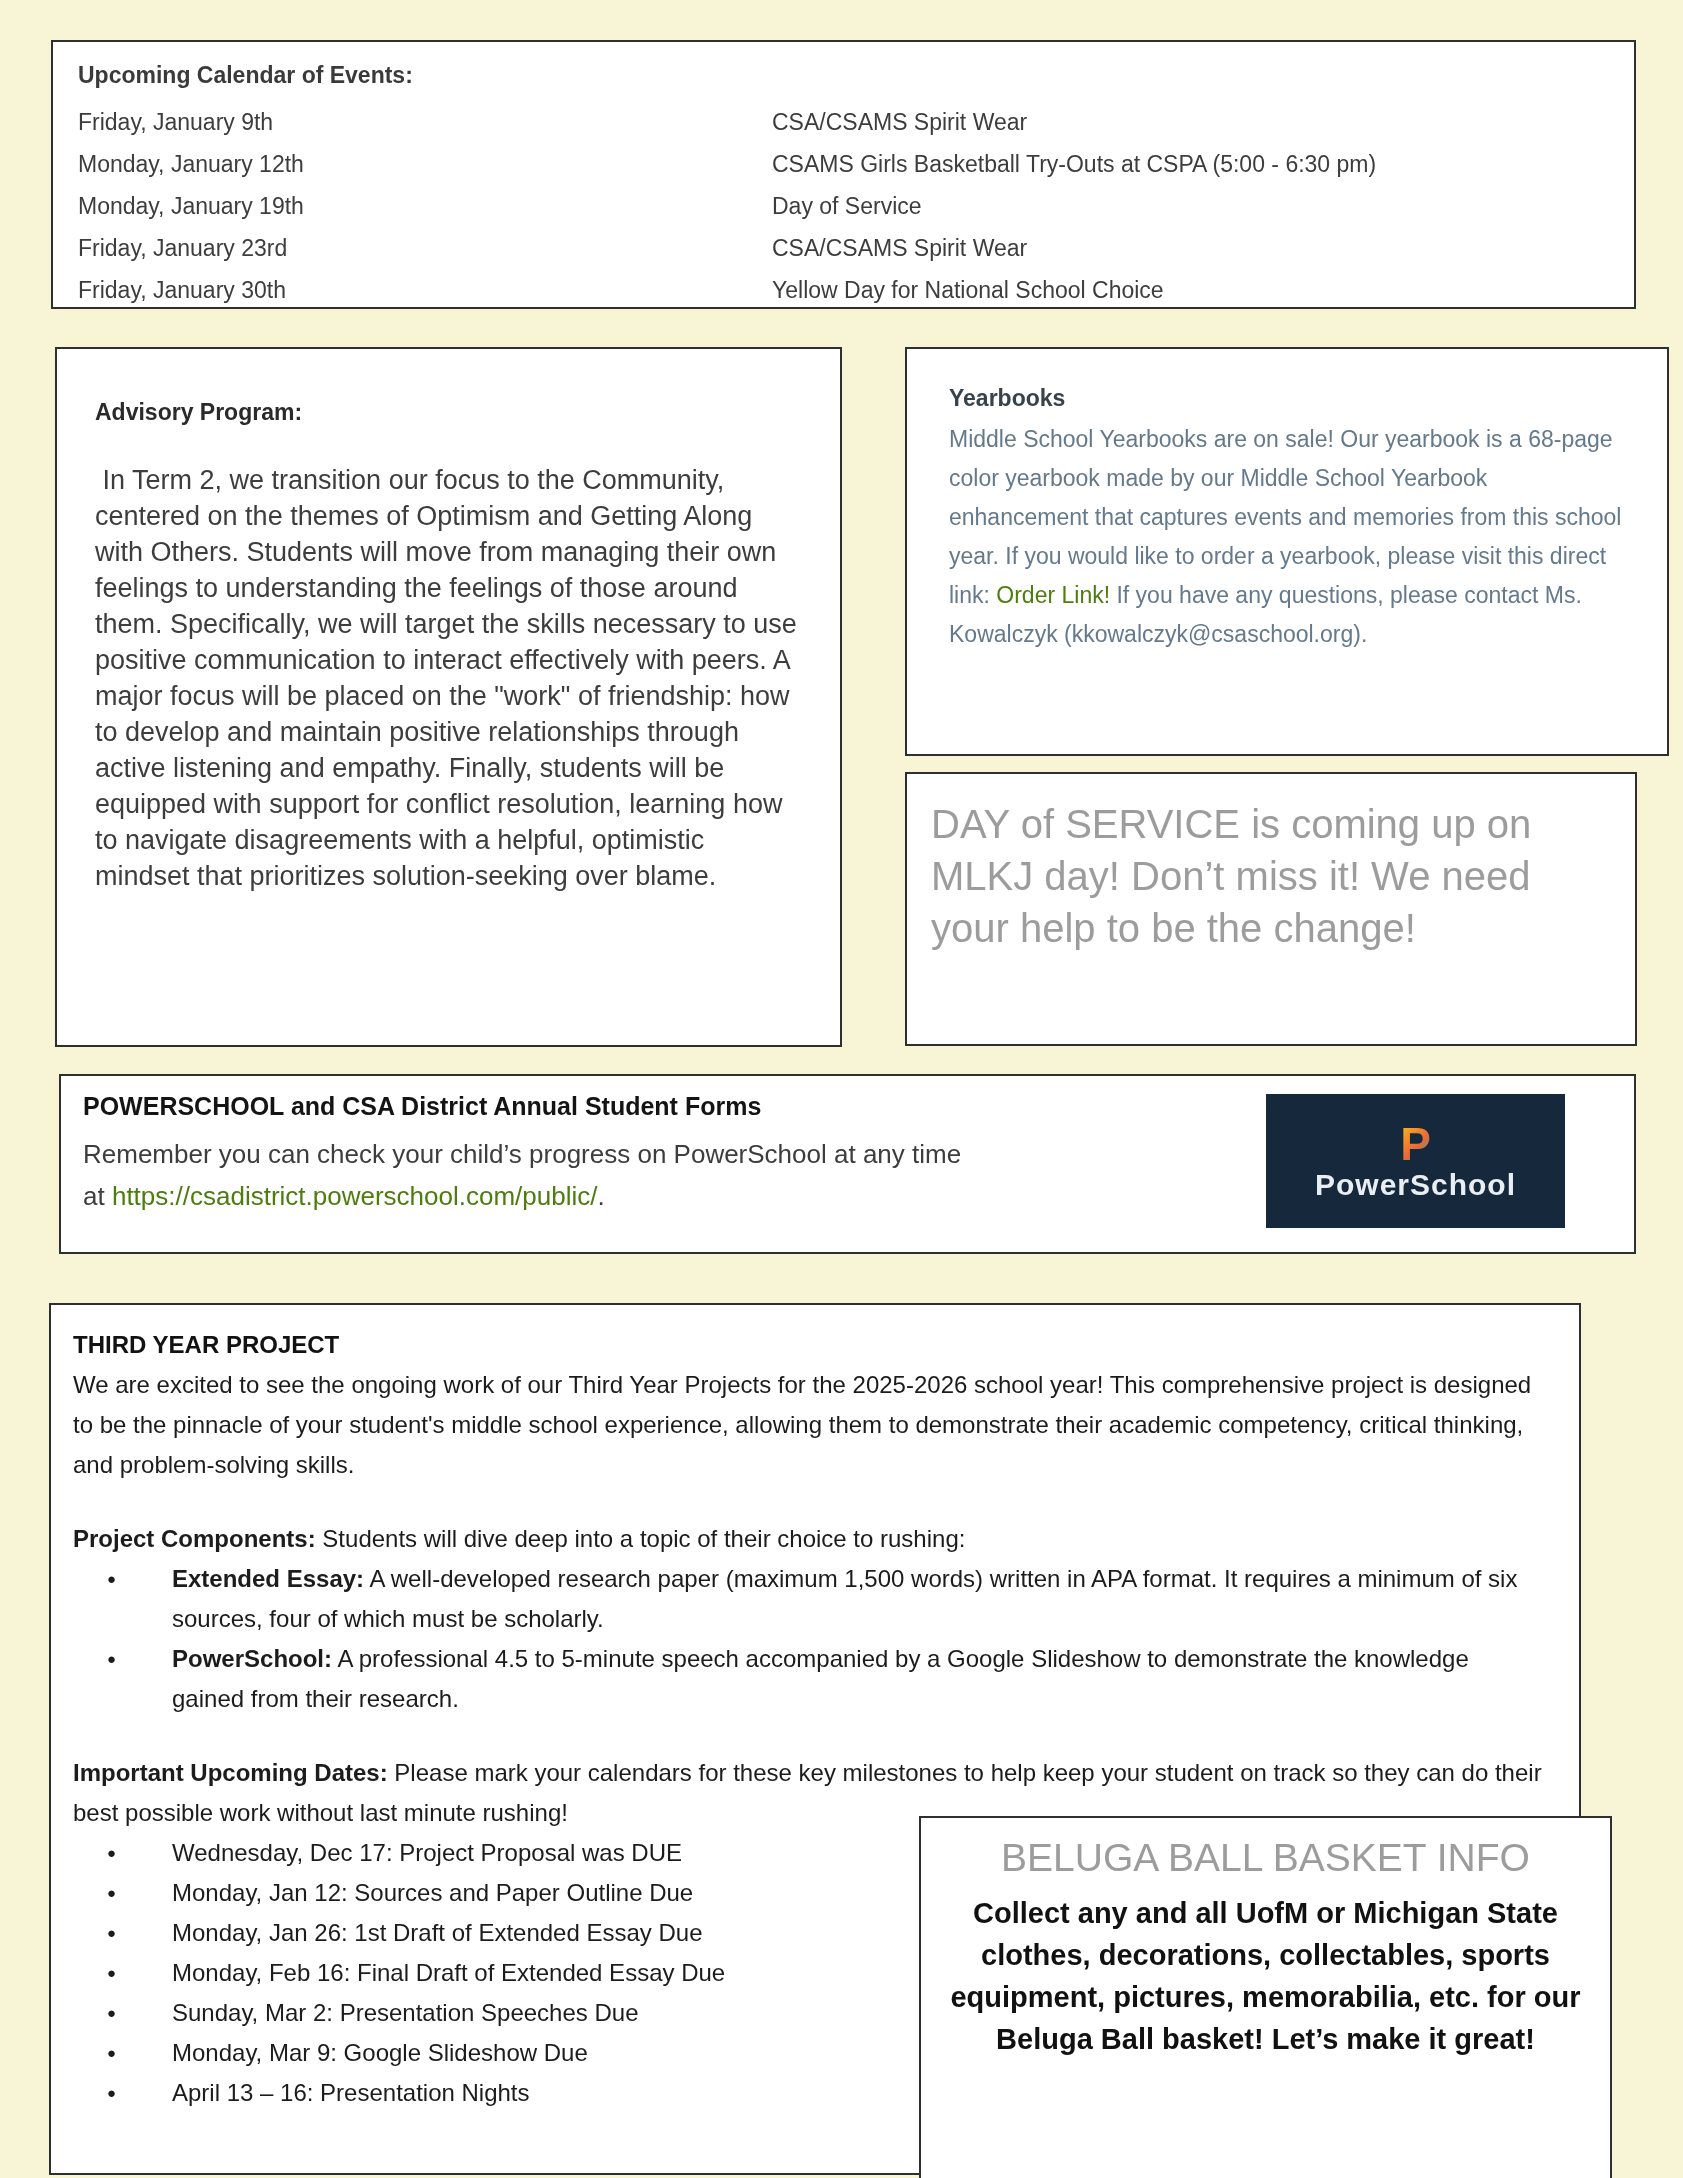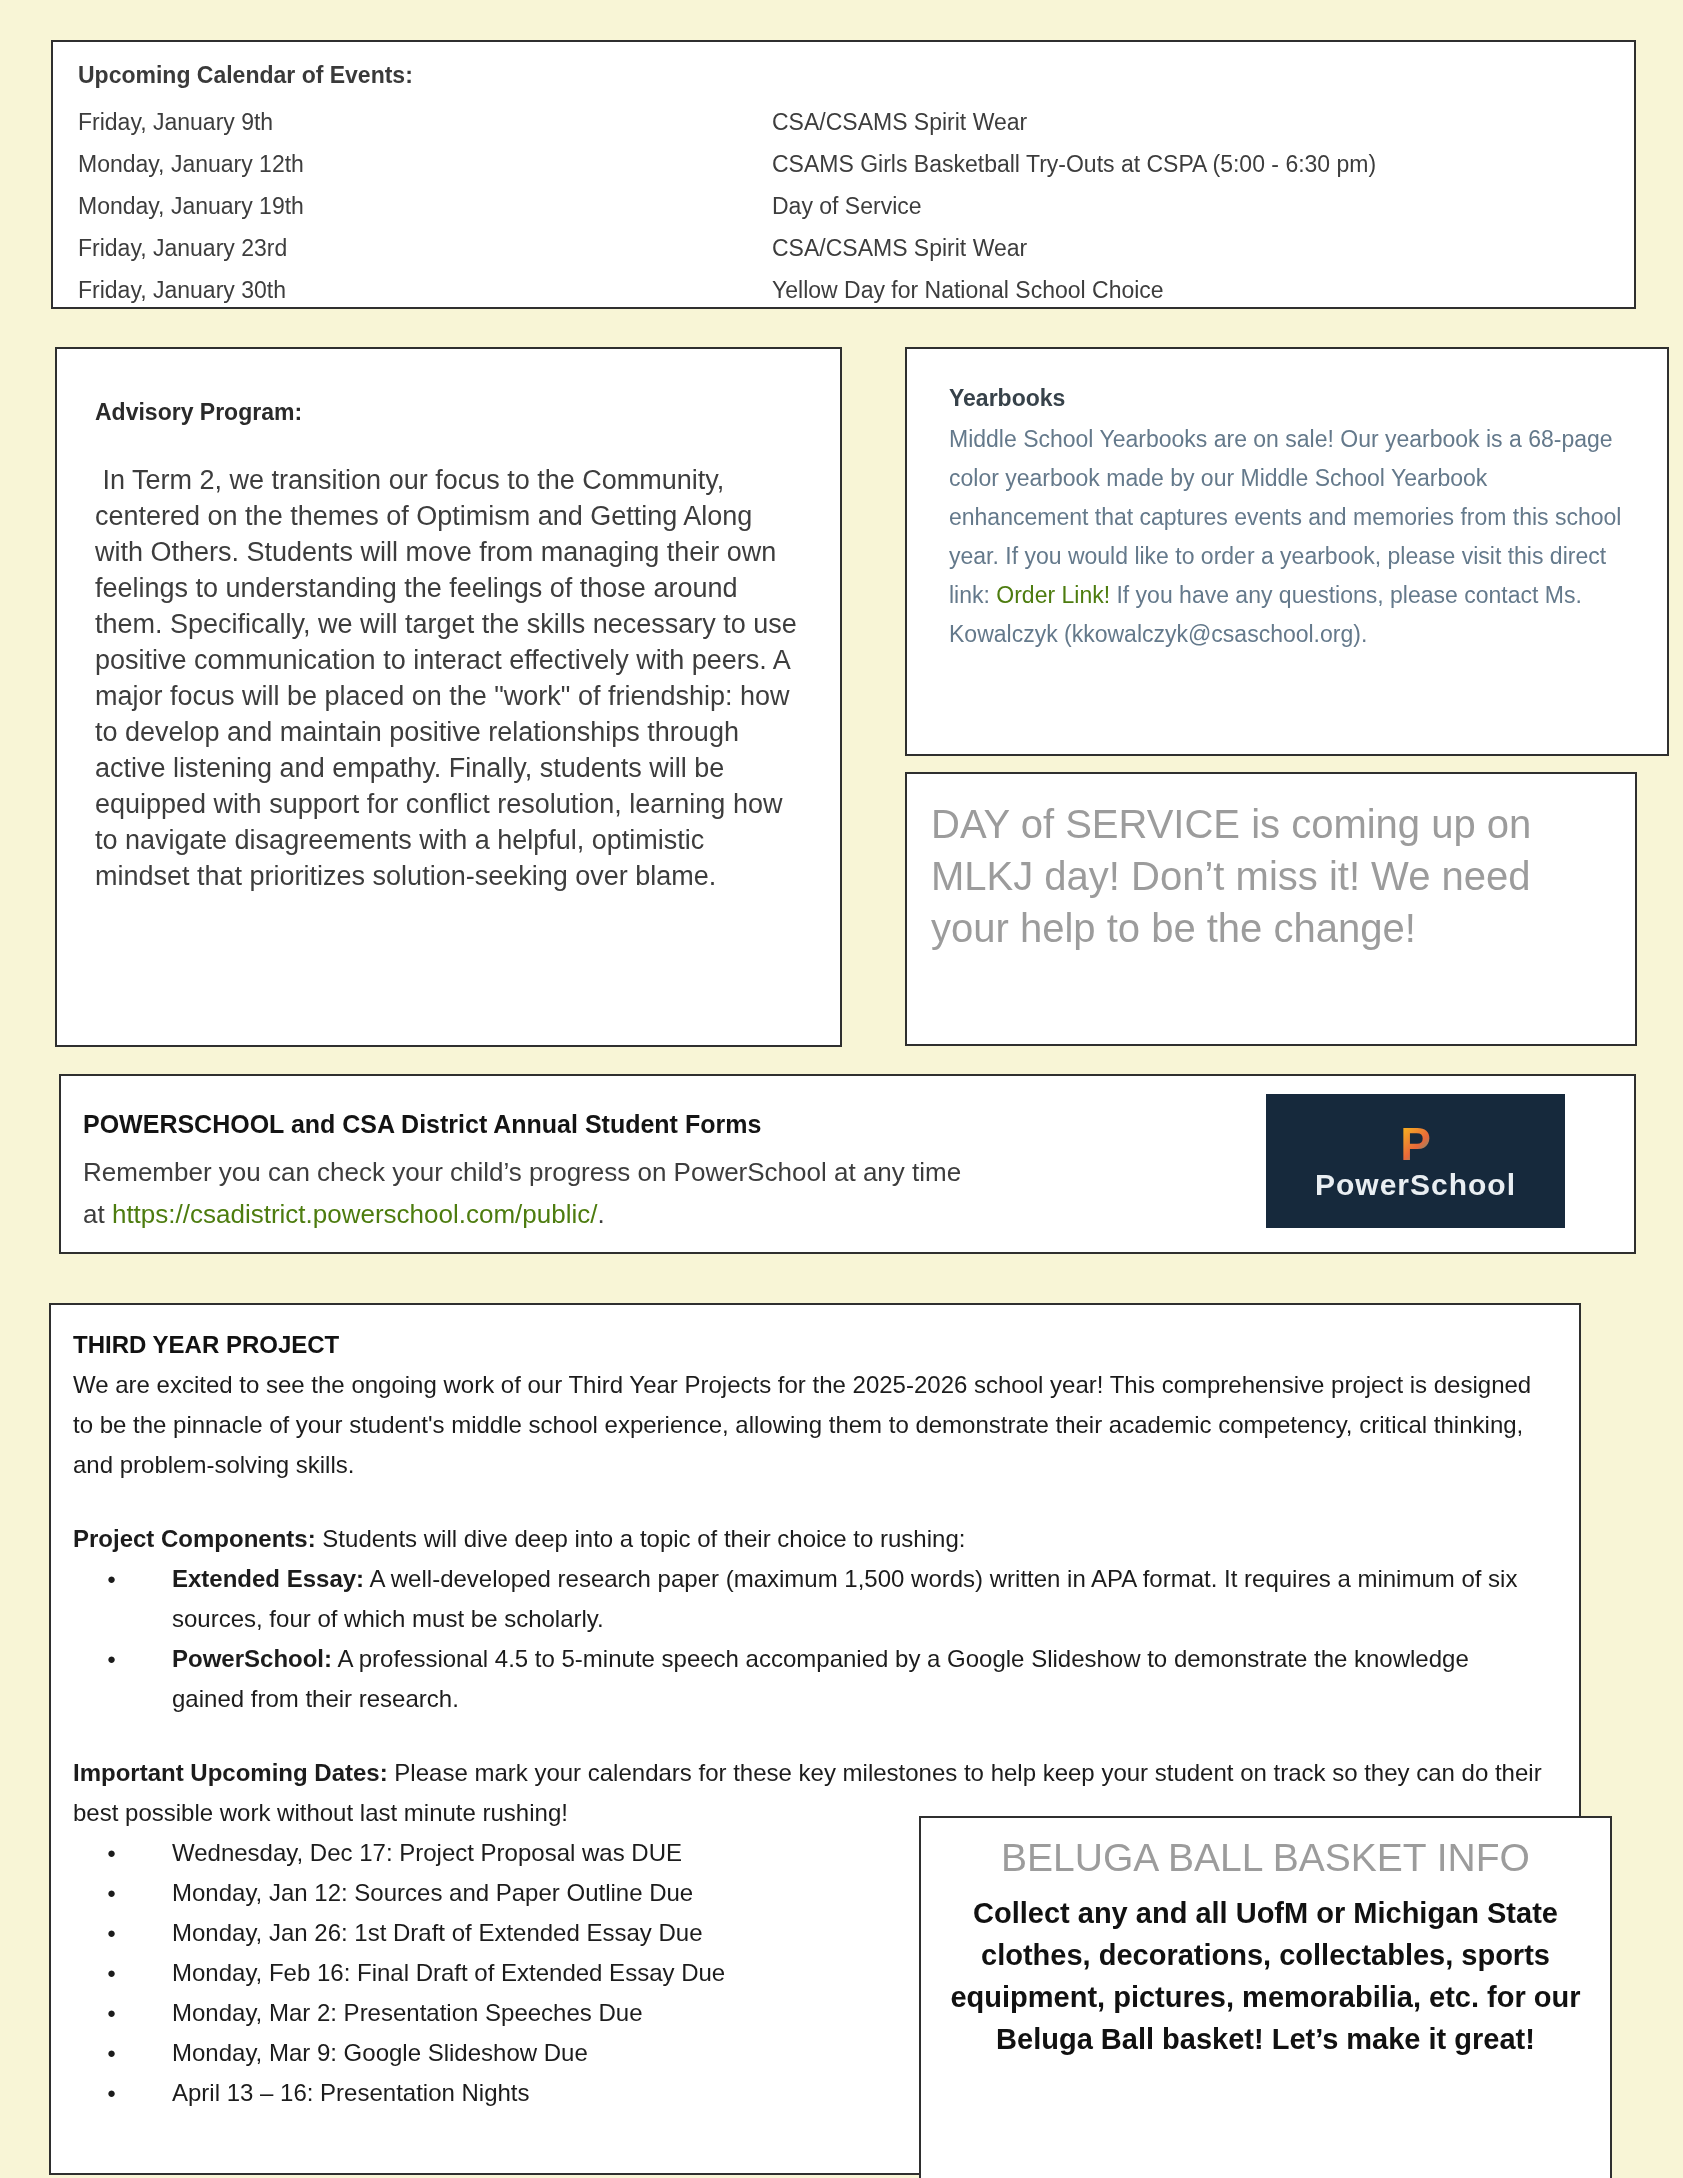--- a/index.html
+++ b/index.html
@@ -24,21 +24,21 @@
   .yearbooks { left:905px; top:347px; width:764px; height:409px; padding:36px 34px 0 42px; }
   .yearbooks h2 { font-size:23px; font-weight:bold; color:#37424a; margin-bottom:8px; }
   .yearbooks p { font-size:23px; line-height:39px; color:#64798b; }
   .link { color:#4d7c0f; cursor:pointer; }
 
   
   .day-service { left:905px; top:772px; width:732px; height:274px; padding:24px 24px 0 24px; }
   .day-service p { font-size:40px; line-height:52px; color:#9c9c9c; }
 
   
-  .powerschool { left:59px; top:1074px; width:1577px; height:180px; padding:34px 30px 0 22px; }
+  .powerschool { left:59px; top:1074px; width:1577px; height:180px; padding:16px 30px 0 22px; }
   .powerschool h2 { font-size:25px; font-weight:bold; color:#141414; margin-bottom:12px; }
   .powerschool .ps-body { font-size:26px; line-height:42px; color:#3d3d3d; max-width:891px; }
   .ps-logo { position:absolute; right:69px; top:18px; width:299px; height:134px; background:#16293c;
              display:flex; flex-direction:column; align-items:center; justify-content:center; }
   .ps-p { font-size:46px; font-weight:bold; line-height:48px;
           background:linear-gradient(135deg,#f5a623 20%,#e8683a 55%,#27b2a0 90%);
           -webkit-background-clip:text; background-clip:text; color:transparent; }
   .ps-word { font-size:30px; color:#e9eef2; letter-spacing:1px;font-weight:bold; }
 
   
@@ -136,21 +136,21 @@
     <div class="bullet">
       <span class="dot">●</span>
       <p>Monday, Jan 26: 1st Draft of Extended Essay Due</p>
     </div>
     <div class="bullet">
       <span class="dot">●</span>
       <p>Monday, Feb 16: Final Draft of Extended Essay Due</p>
     </div>
     <div class="bullet">
       <span class="dot">●</span>
-      <p>Monday, Mar 2: Presentation Speeches Due</p>
+      <p>Sunday, Mar 2: Presentation Speeches Due</p>
     </div>
     <div class="bullet">
       <span class="dot">●</span>
       <p>Monday, Mar 9: Google Slideshow Due</p>
     </div>
     <div class="bullet">
       <span class="dot">●</span>
       <p>April 13 – 16: Presentation Nights</p>
     </div>
   </section>

